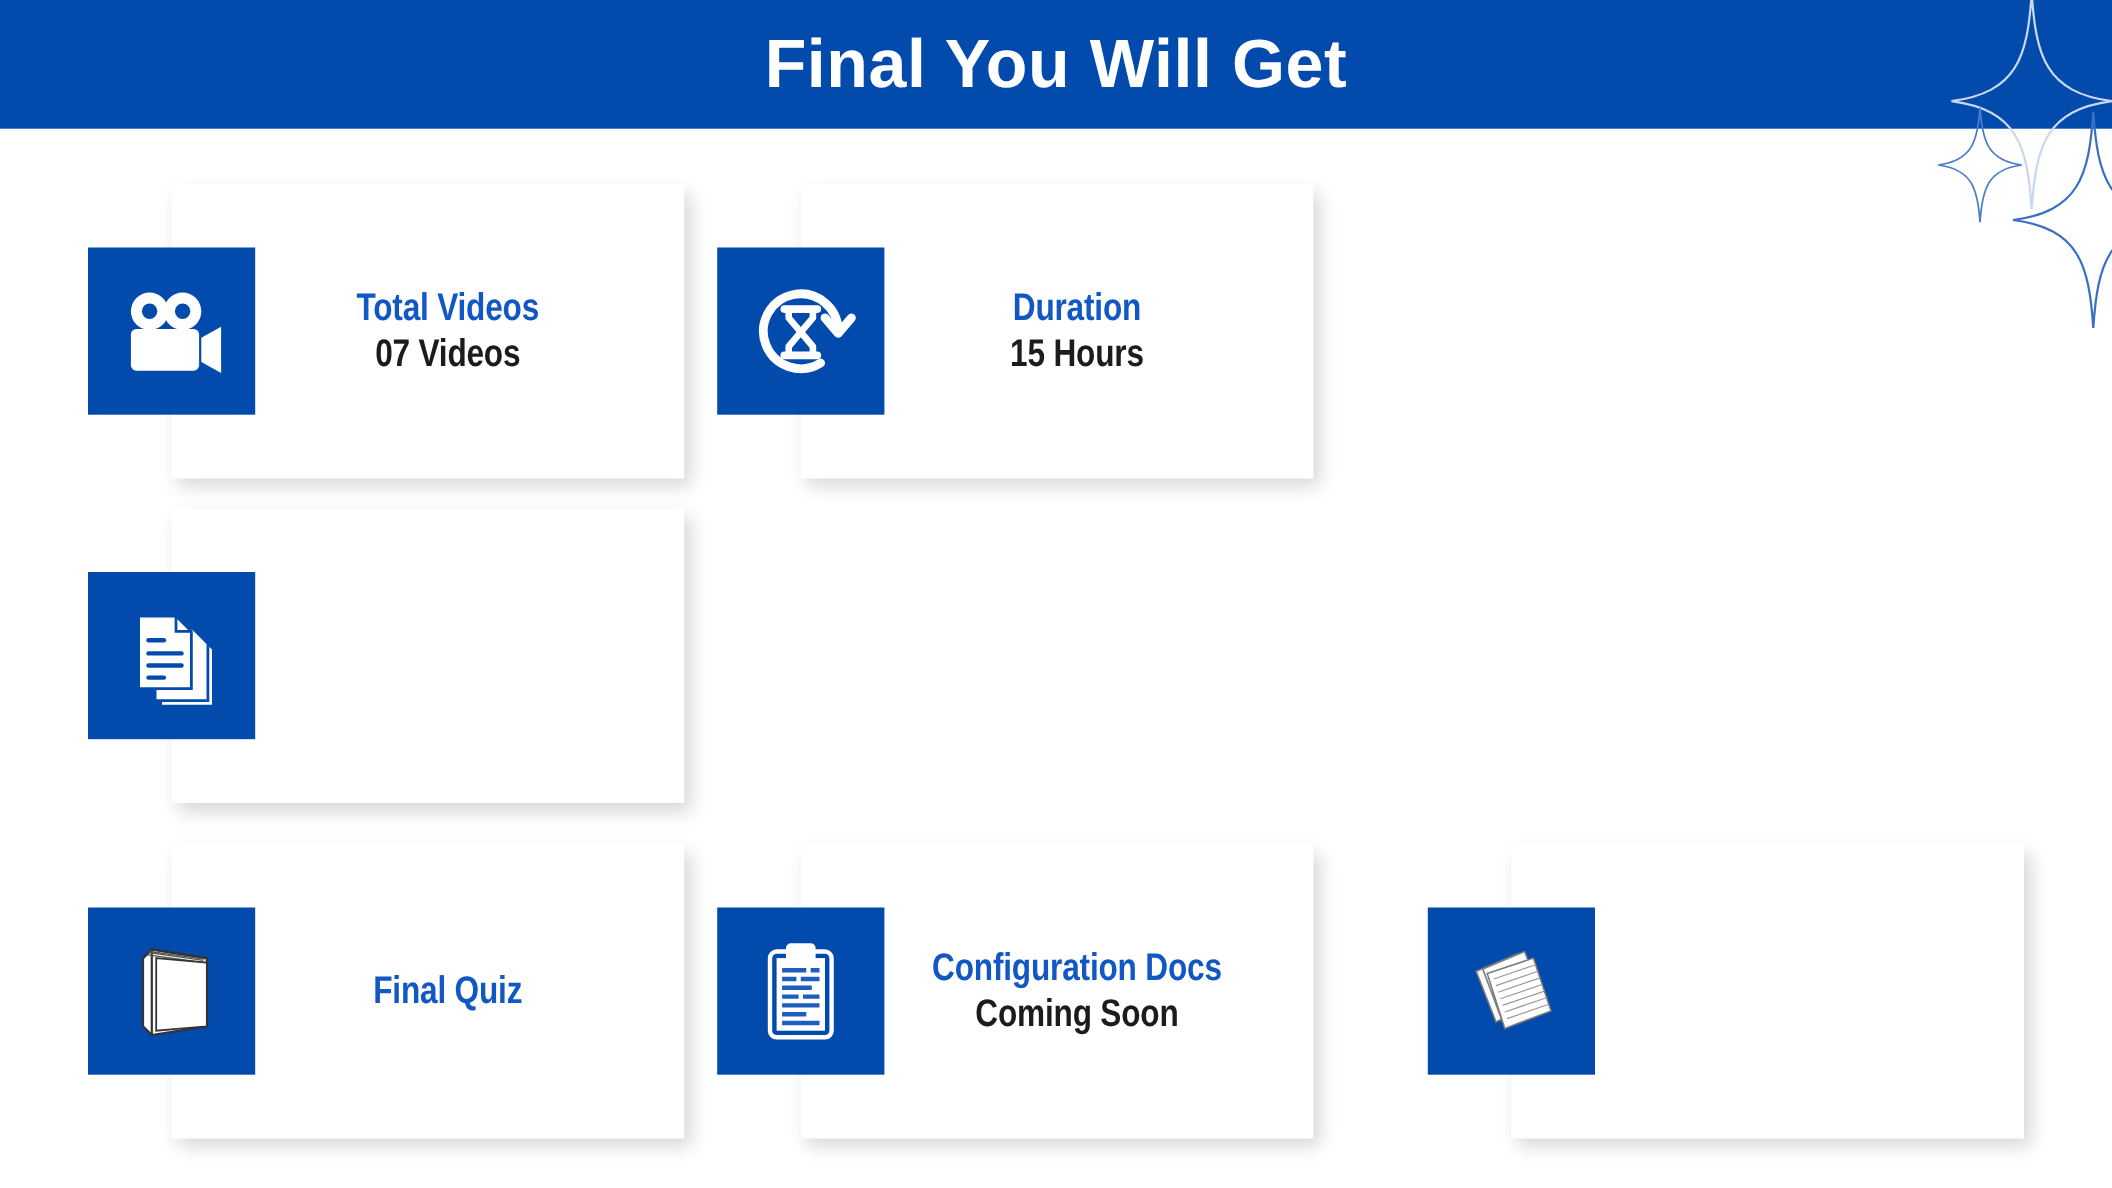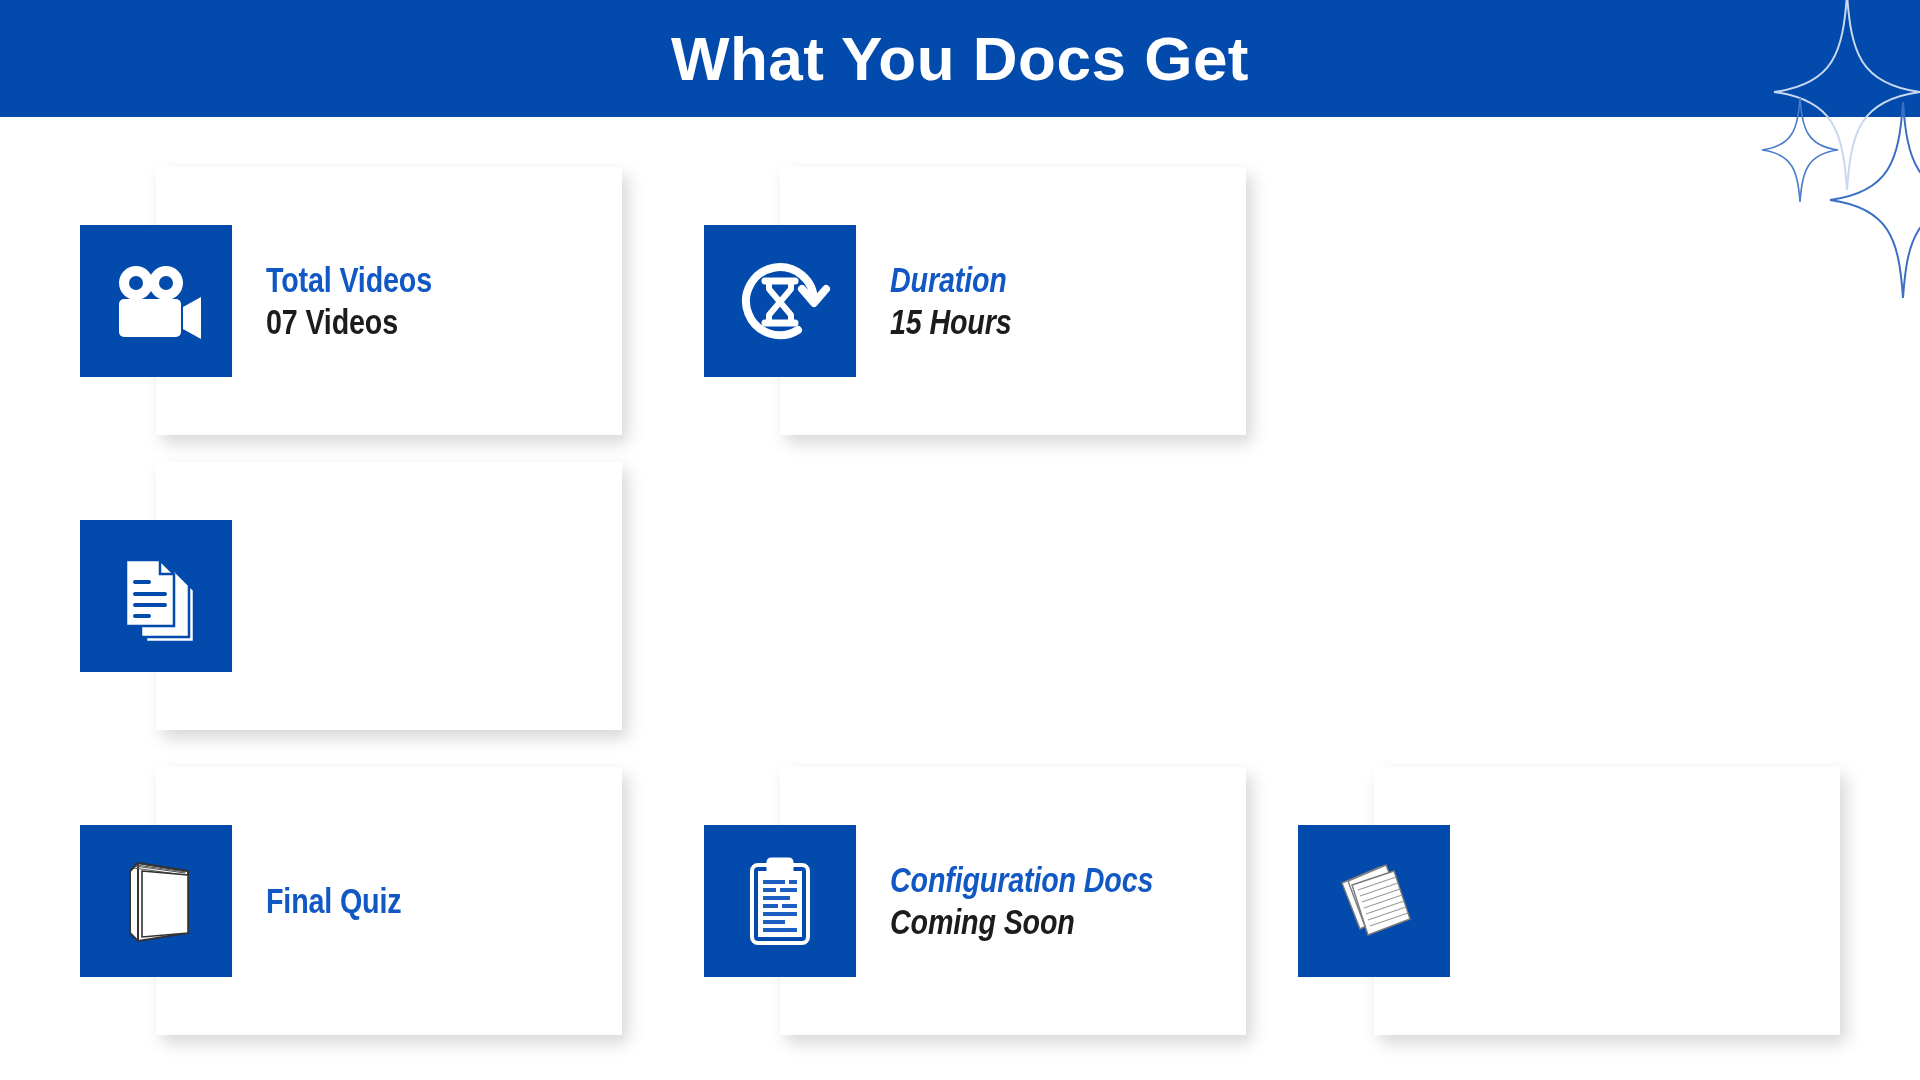--- a/index.html
+++ b/index.html
@@ -41,21 +41,21 @@
     left:0; top:117px;
     width:1920px; height:963px;
   }
 
   .card-wrap {
     position:absolute;
     width:466px; height:268px;
   }
   
   .c1 { left:156px; }
-  .c2 { left:780px;font-style:italic; }
+  .c2 { left:728px; }
   .c3 { left:1374px; }
   
   .r1 { top:50px; }
   .r2 { top:345px; }
   .r3 { top:650px; }
 
   .card {
     position:absolute;
     left:0; top:0;
     width:466px; height:268px;
@@ -76,20 +76,21 @@
   .icon-box svg { display:block; }
 
   .card-text {
     position:absolute;
     left:110px;
     top:0; bottom:0;
     right:12px;
     display:flex;
     flex-direction:column;
     justify-content:center;
+    text-align:center;
   }
   .card-title {
     color:#1158c4;
     font-size:35px;
     font-weight:700;
     line-height:1.08;
     letter-spacing:-0.2px;
     font-family:"Liberation Sans Narrow","Liberation Sans", sans-serif;
     transform:scaleX(0.82);
     transform-origin:left center;
@@ -109,21 +110,21 @@
   }
   .card-sub:empty { display:none; }
   .only-title .card-title { }
 </style>
 </head>
 <body>
 
 <div class="slide">
 
   <div class="header">
-    <div class="header-title">What You Docs Get</div>
+    <div class="header-title">Final You Will Get</div>
   </div>
 
   <div class="sparkle sp-big1">
     <svg width="150" height="200" viewBox="0 0 150 200">
       <path d="M75 2 C79 60 88 92 148 100 C88 108 79 140 75 198 C71 140 62 108 2 100 C62 92 71 60 75 2 Z" fill="none" stroke="#c9d8ef" stroke-width="2"></path>
     </svg>
   </div>
   <div class="sparkle sp-small">
     <svg width="80" height="108" viewBox="0 0 80 108">
       <path d="M40 2 C42 32 47 50 78 54 C47 58 42 76 40 106 C38 76 33 58 2 54 C33 50 38 32 40 2 Z" fill="none" stroke="#4a7ccb" stroke-width="1.6"></path>

